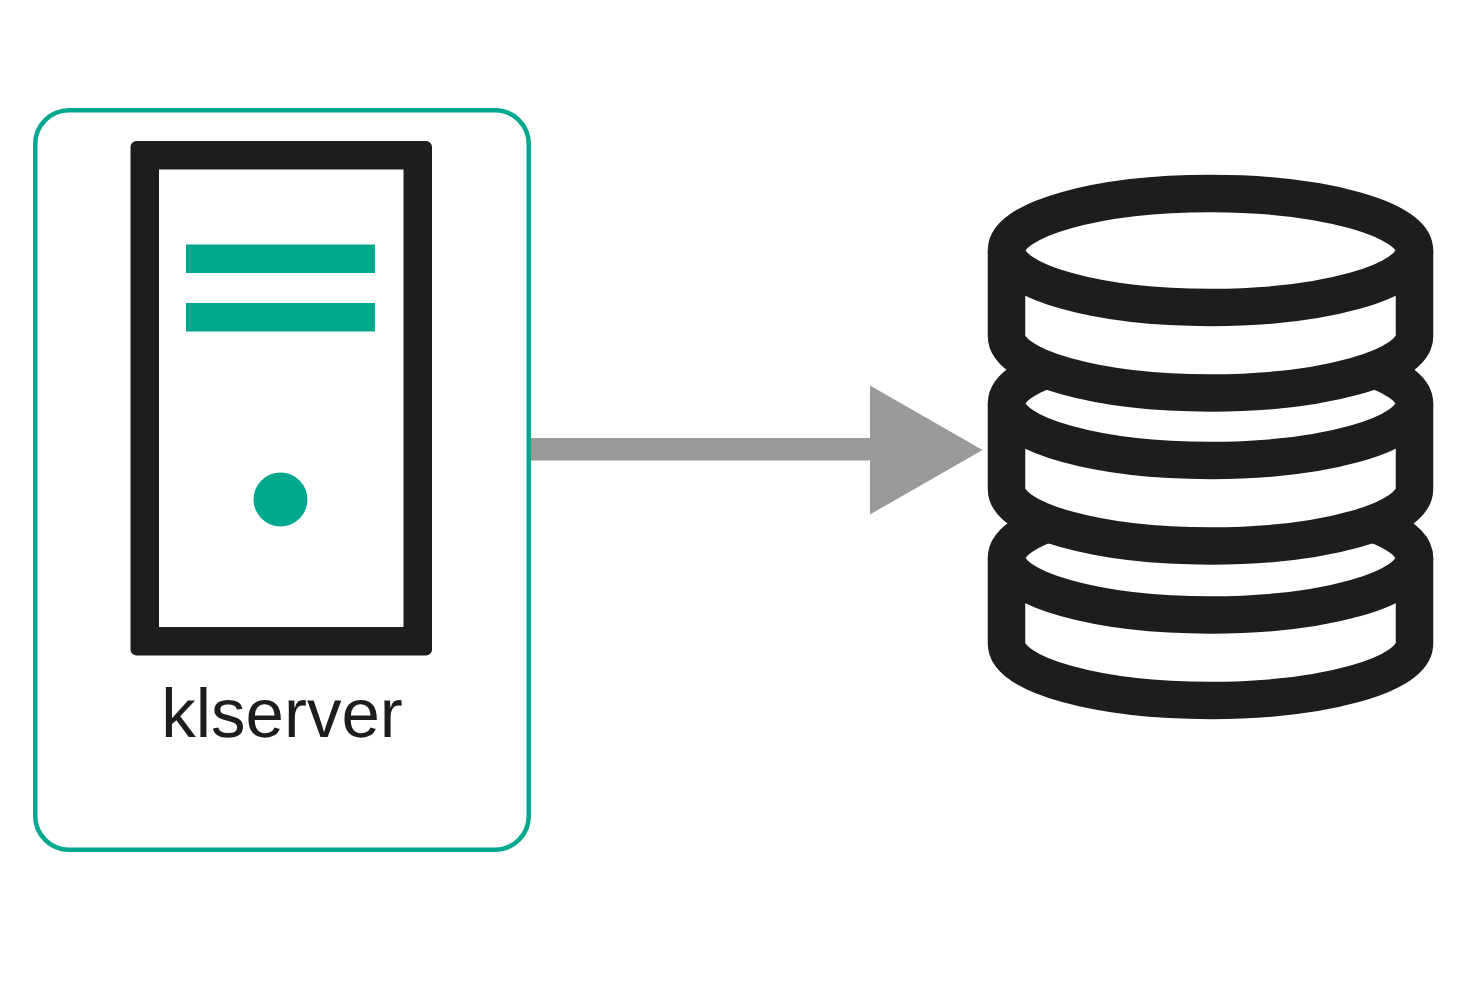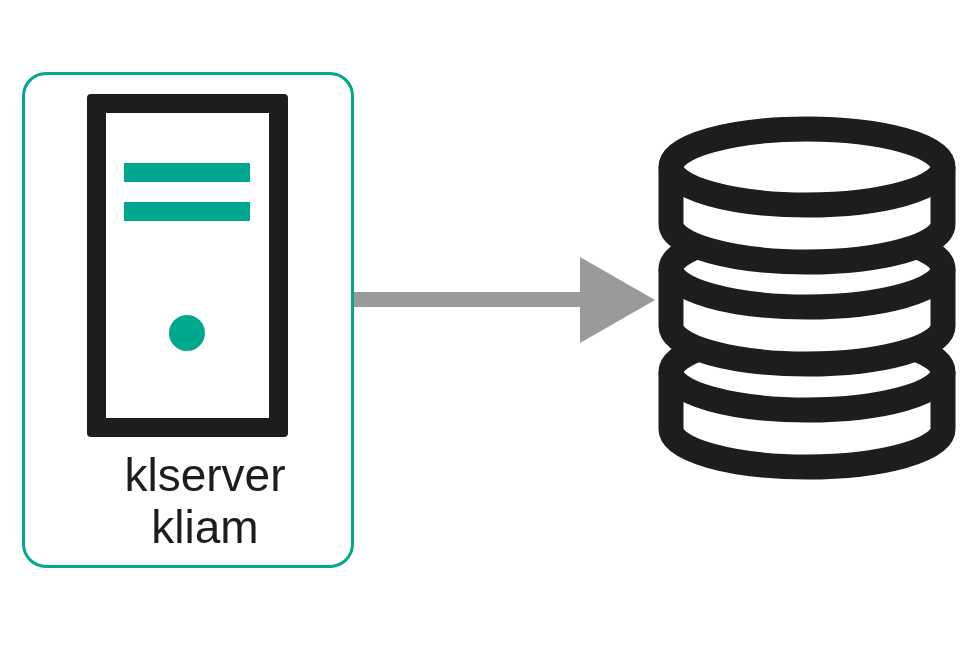--- a/index.html
+++ b/index.html
@@ -55,21 +55,21 @@
     top: 315px;
     width: 36px;
     height: 36px;
     border-radius: 50%;
     background: #00A88E;
   }
 
   
   .node-label {
     position: absolute;
-    left: 39px;
+    left: 22px;
     top: 449px;
     width: 332px;
     text-align: center;
     font-size: 46px;
     line-height: 52px;
     color: #1D1D1B;
     letter-spacing: 0px;
   }
 
   
@@ -110,21 +110,20 @@
     
   </div>
 
   <div class="server-rect"></div>
   <div class="server-bar bar1"></div>
   <div class="server-bar bar2"></div>
   <div class="server-dot"></div>
 
   <div class="node-label">
     <div>klserver</div>
-    <div>kliam</div>
   </div>
 
   <div class="arrow-shaft"></div>
   <div class="arrow-head"></div>
 
   <svg class="db-icon" viewBox="0 0 300 370" xmlns="http://www.w3.org/2000/svg" aria-hidden="true">
     <g stroke="#1D1D1B" stroke-width="25" fill="#ffffff">
 
       <path d="M 14 259 L 14 316 A 136 38 0 0 0 286 316 L 286 259"></path>
       <ellipse cx="150" cy="259" rx="136" ry="38"></ellipse>

